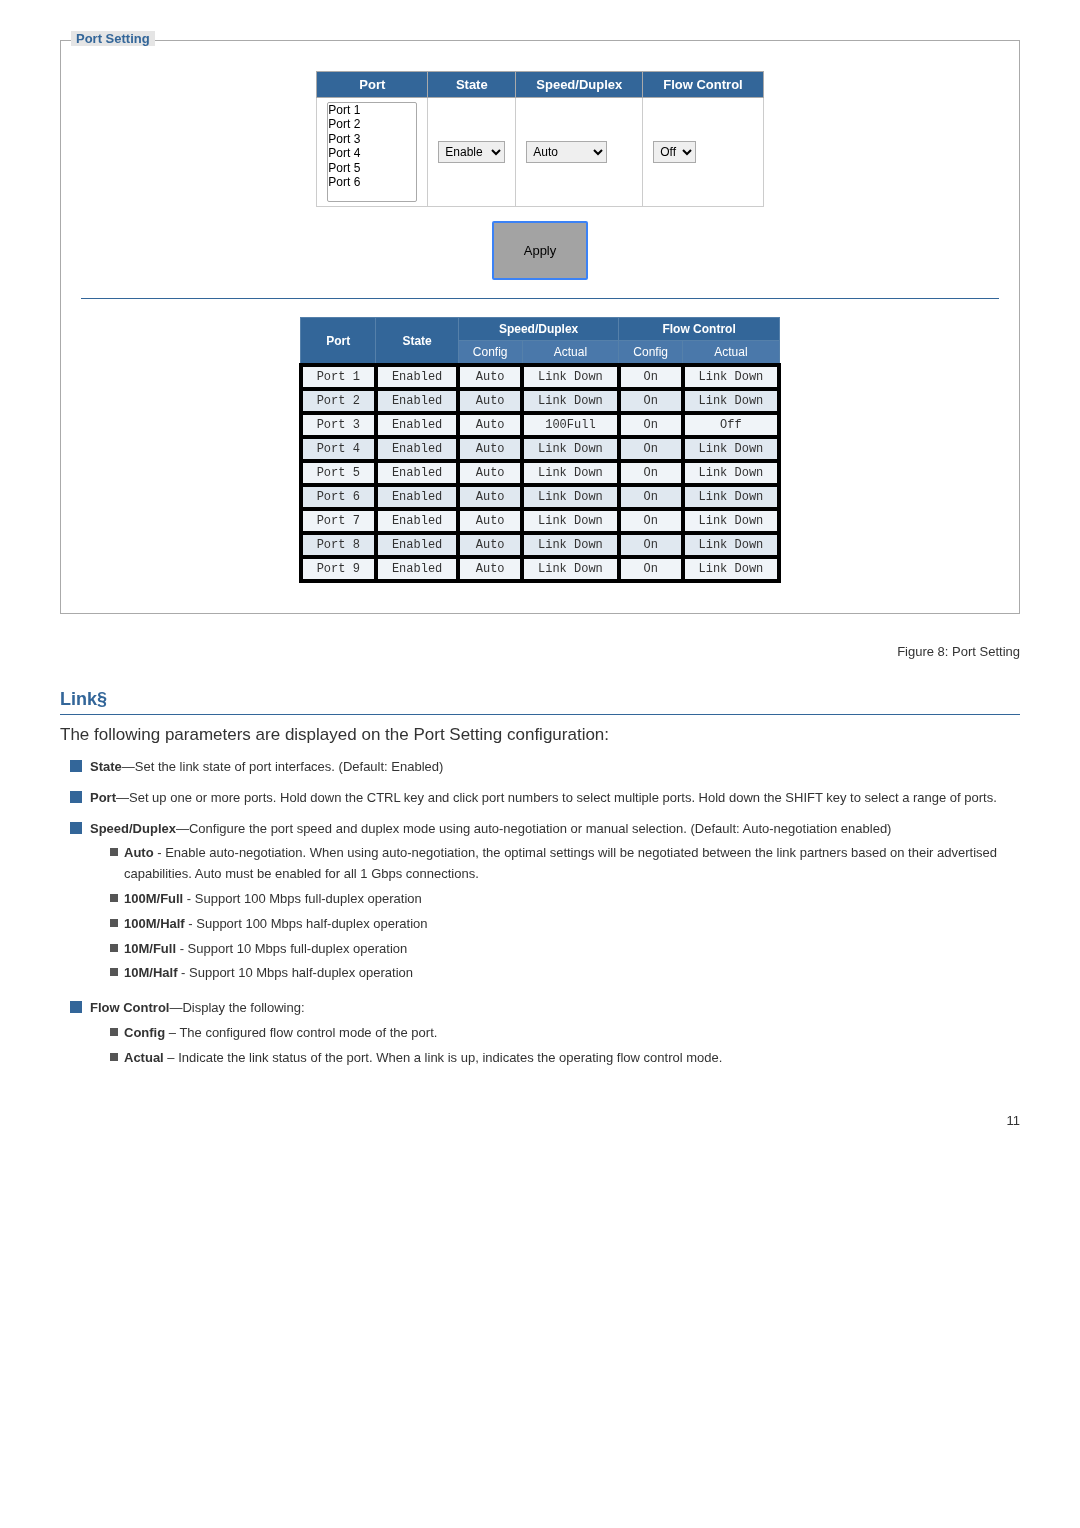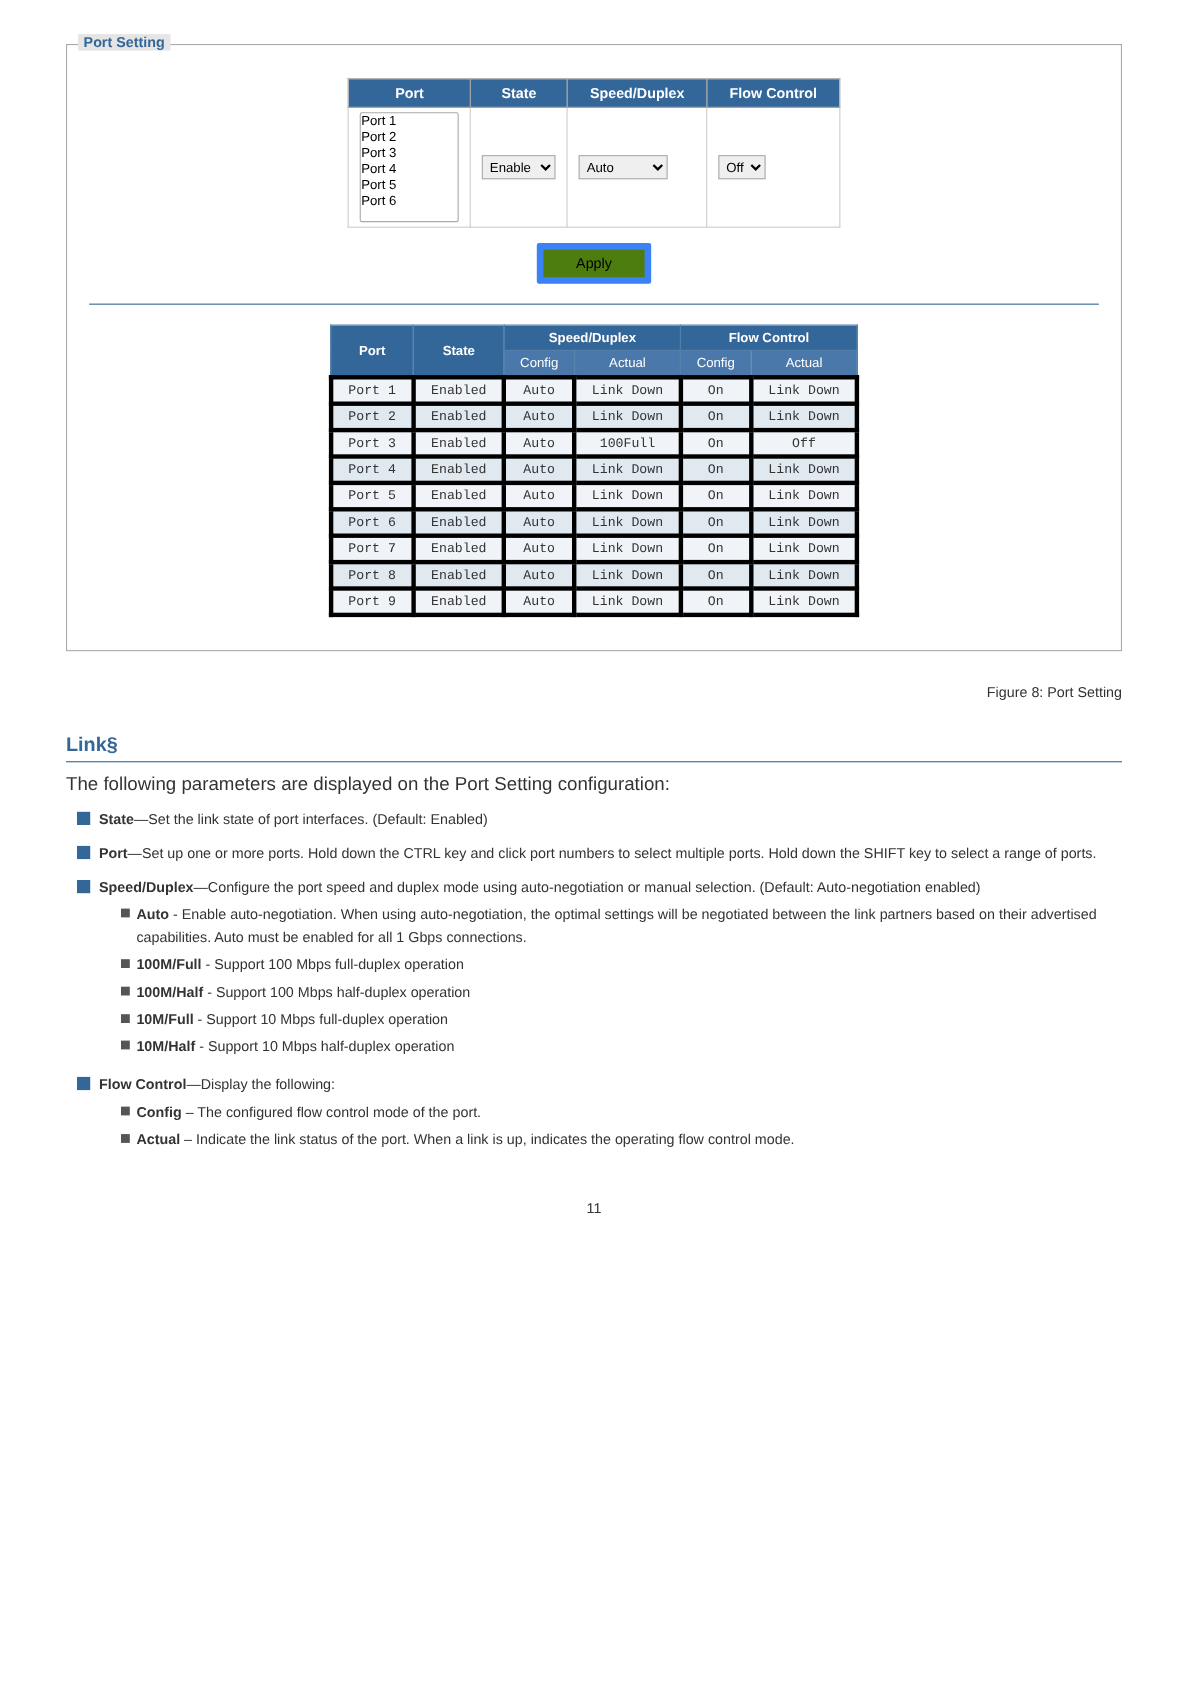--- a/index.html
+++ b/index.html
@@ -63,23 +63,23 @@
       font-size: 12px;
       border: 1px solid #aaa;
       padding: 2px;
     }
 
     .apply-btn-row {
       text-align: center;
       margin: 14px 0 6px 0;
     }
     .apply-btn {
-      background: #4d7c0f;
-      border: 6px solid #3b82f6;
-      padding: 5px 30px;
+      background: #a3a3a3;
+      border: 2px solid #3b82f6;
+      padding: 20px 30px;
       font-size: 13px;
       cursor: pointer;
       border-radius: 2px;
     }
 
     
     .divider {
       border: none;
       border-top: 1px solid #336699;
       margin: 18px 0 18px 0;
@@ -176,21 +176,21 @@
       height: 8px;
       background: #555;
       display: inline-block;
       flex-shrink: 0;
       margin-top: 5px;
       margin-right: 6px;
     }
     .sub-item-text { flex: 1; }
 
     .page-number {
-      text-align: center;
+      text-align: right;
       margin-top: 40px;
       font-size: 13px;
       color: #333;
     }
   </style>
 </head>
 <body>
 
 <div class="page-container">
 

